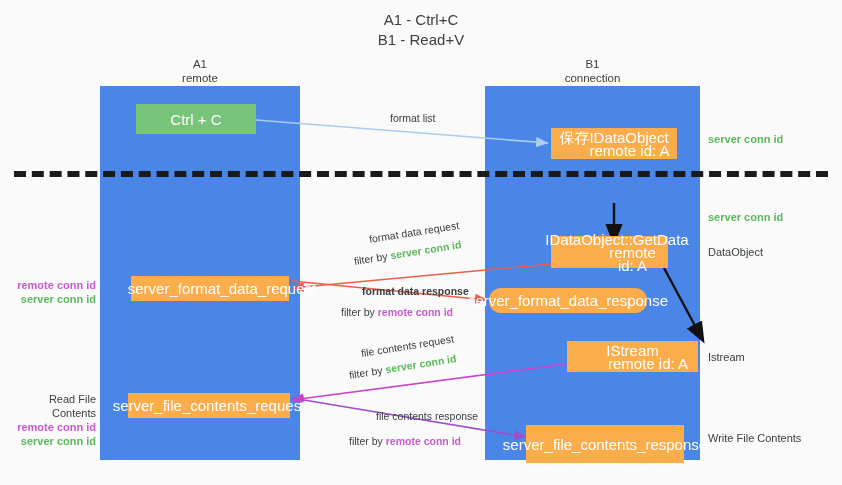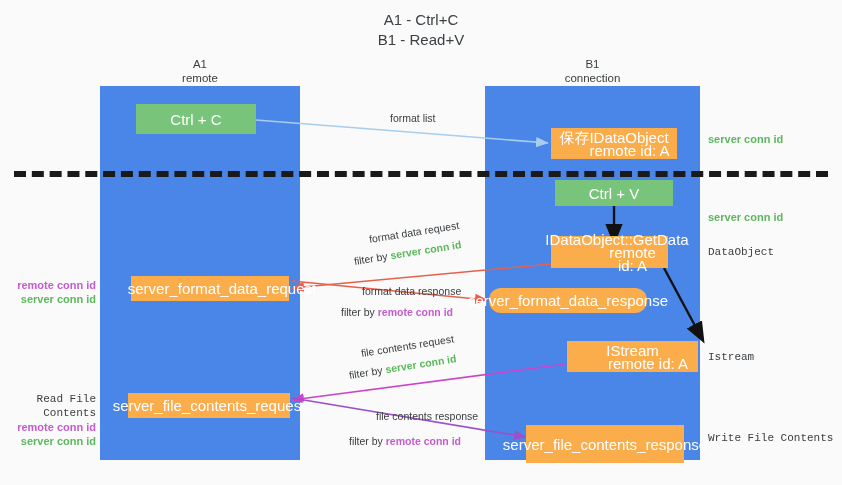--- a/index.html
+++ b/index.html
@@ -75,21 +75,21 @@
   .node.orange { background: #fbad4b; }
   .node .l2 { display: block; margin-left: 31px; }
 
   
   .side-label {
     font-size: 11px;
     line-height: 14px;
   }
   .green-t { color: #5cb85c; font-weight: bold; }
   .magenta-t { color: #c65bd0; font-weight: bold; }
-  .plain-t { color: #3c4043; font-family: Liberation Mono, monospace; }
+  .plain-t { color: #3c4043; }
 
   
   .edge-label {
     font-size: 10.5px;
     line-height: 14px;
     color: #3c4043;
     white-space: nowrap;
   }
   .edge-label.rot-up { transform: rotate(-9deg); transform-origin: left center; }
 
@@ -160,23 +160,20 @@
 
   <div class="abs node green" style="left:136px; top:104px; width:120px; height:30px;">
     <span>Ctrl + C</span>
   </div>
 
   <div class="abs node orange" style="left:551px; top:128px; width:126px; height:31px;">
     <span>保存IDataObject</span>
     <span class="l2">remote id: A</span>
   </div>
 
-  <div class="abs node green" style="left:555px; top:180px; width:118px; height:26px;">
-    <span>Ctrl + V</span>
-  </div>
 
   <div class="abs node orange" style="left:551px; top:236px; width:117px; height:32px;padding-left:19px;">
     <span>IDataObject::GetData</span>
     <span class="l2">remote id: A</span>
   </div>
 
   <div class="abs node orange" style="left:131px; top:276px; width:158px; height:25px;padding-left:28px;">
     <span>server_format_data_request</span>
   </div>
 
@@ -219,21 +216,21 @@
   </div>
 
   <div class="abs edge-label" style="left:374px; top:111px;margin-left:16px;">format list</div>
 
   <div class="abs edge-label rot-up" style="left:369px; top:232px;">format data request</div>
 
   <div class="abs edge-label rot-up" style="left:354px; top:254px;">
     <span>filter by </span><span class="green-t">server conn id</span>
   </div>
 
-  <div class="abs edge-label" style="left:362px; top:284px;">format data response</div>
+  <div class="abs edge-label" style="left:362px; top:284px;font-weight:bold;">format data response</div>
 
   <div class="abs edge-label" style="left:341px; top:305px;">
     <span>filter by </span><span class="magenta-t">remote conn id</span>
   </div>
 
   <div class="abs edge-label rot-up" style="left:361px; top:346px;">file contents request</div>
 
   <div class="abs edge-label rot-up" style="left:349px; top:368px;">
     <span>filter by </span><span class="green-t">server conn id</span>
   </div>

